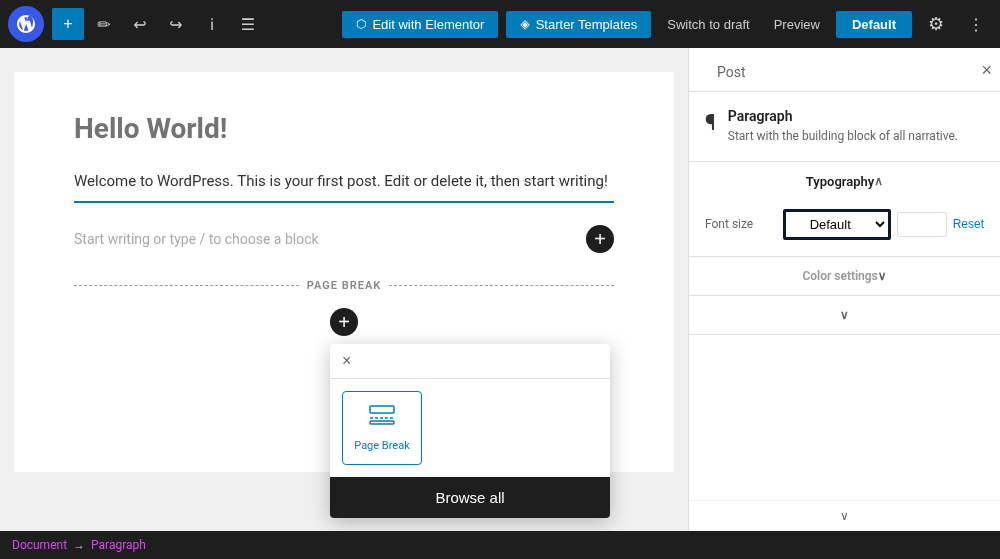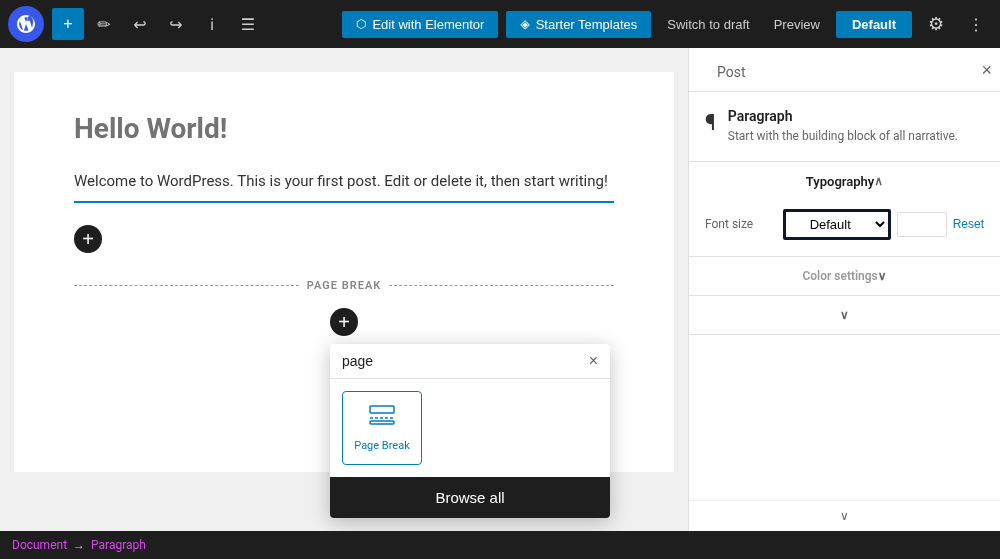--- a/index.html
+++ b/index.html
@@ -460,41 +460,41 @@
 
 <div class="main-layout">
 
   <div class="editor-area">
     <div class="editor-content">
       <h1 class="post-title">Hello World!</h1>
 
       <p class="post-body">Welcome to WordPress. This is your first post. Edit or delete it, then start writing!</p>
 
       <div class="block-placeholder">
+        <span style="color:#aaa; font-size:14px;">Start writing or type / to choose a block</span>
         <button class="add-block-btn">
           <span>+</span>
         </button>
       </div>
 
       <div class="page-break-bar">
         <div class="page-break-line"></div>
         <span>PAGE BREAK</span>
         <div class="page-break-line"></div>
       </div>
 
       <div class="page-break-area">
         <button class="add-block-btn-2">
           <span>+</span>
         </button>
       </div>
     </div>
 
     <div class="block-search-popup">
       <div class="block-search-input-wrap">
-        <input class="block-search-input" value="page" placeholder="Search for a block" style="">
         <button class="block-search-clear">
           <span>×</span>
         </button>
       </div>
 
       <div class="block-results">
         <div class="block-item">
           <span class="block-item-icon">
             <svg width="28" height="22" viewBox="0 0 28 22" fill="none" xmlns="http://www.w3.org/2000/svg">
               <rect x="2" y="2" width="24" height="7" rx="1" stroke="#007cba" stroke-width="1.5"></rect>

